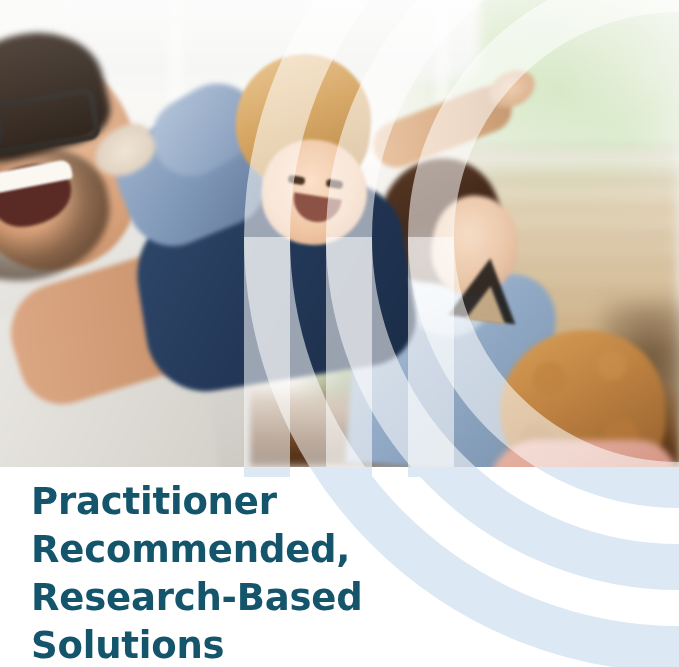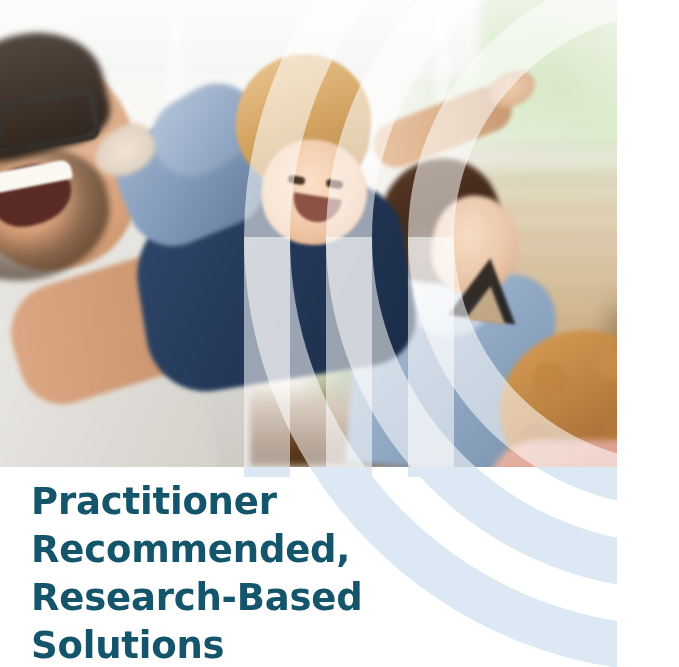--- a/index.html
+++ b/index.html
@@ -6,21 +6,21 @@
   html, body {
     margin: 0;
     padding: 0;
     background: #ffffff;
   }
   body {
     font-family: "Liberation Sans", sans-serif;
   }
   #banner {
     position: relative;
-    width: 617px;
+    width: 679px;
     height: 667px;
     overflow: hidden;
     background: #ffffff;
   }
 
   
   .photo {
     position: absolute;
     left: 0;
     top: 0;

